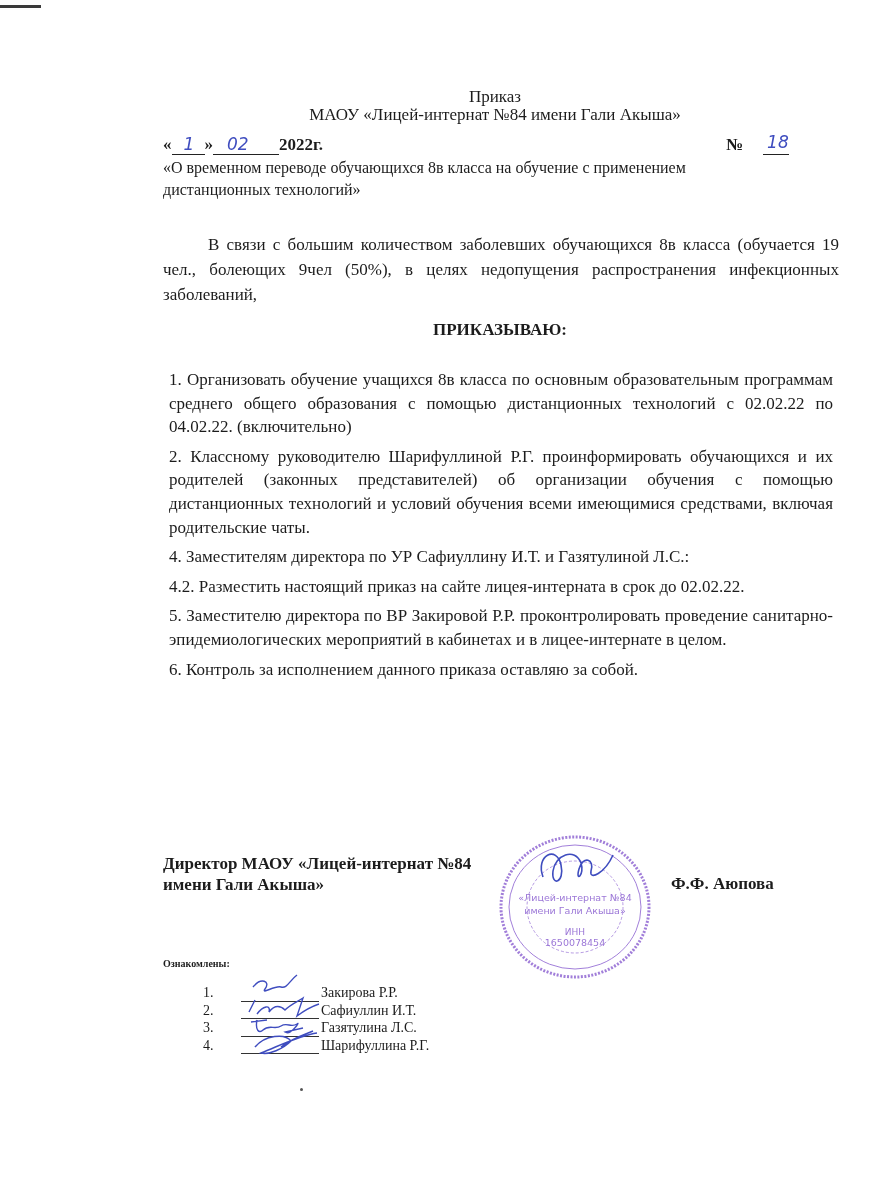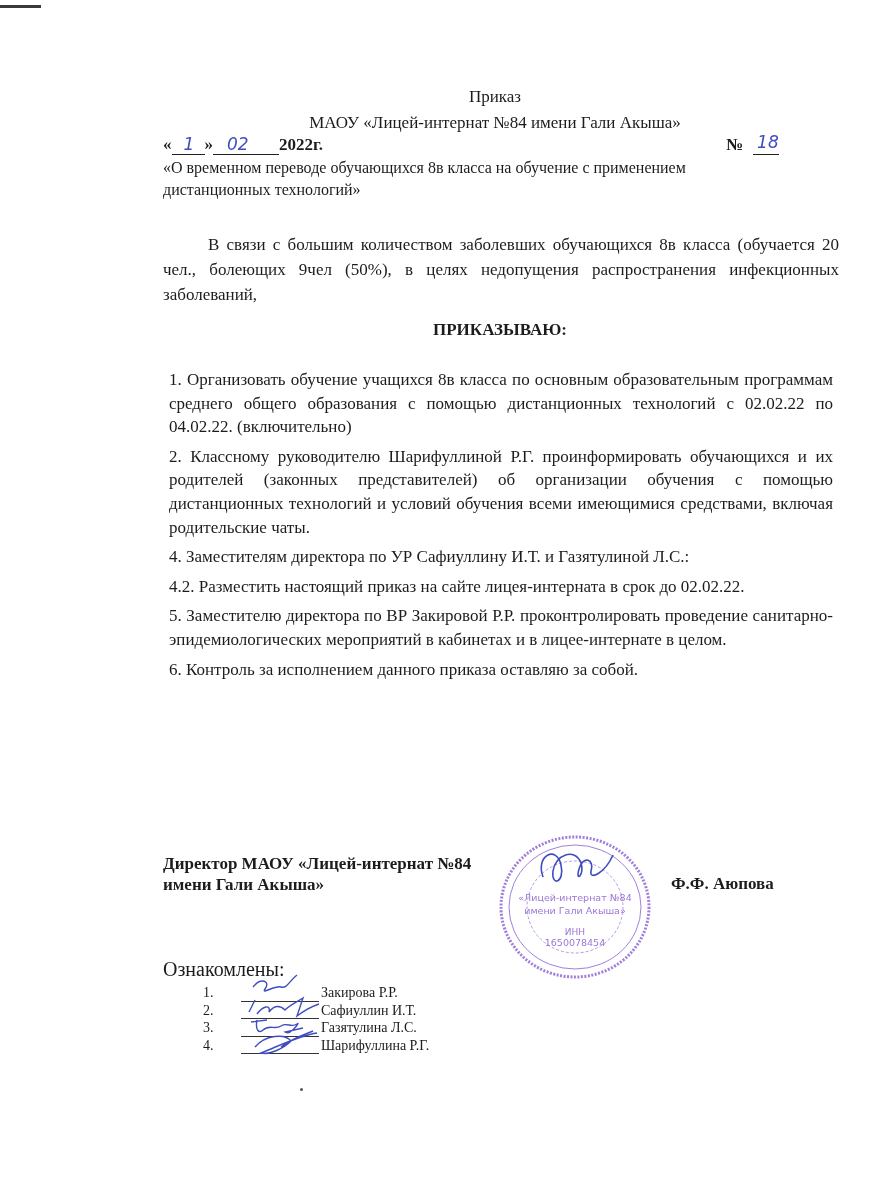--- a/index.html
+++ b/index.html
@@ -1,34 +1,34 @@
 <!DOCTYPE html>
 <html><head>
   <meta charset="utf-8">
   <style>
     html, body { margin: 0; padding: 0; background: #ffffff; }
     body { width: 872px; height: 1200px; position: relative; overflow: hidden; font-family: "Liberation Serif", serif; color: #1c1c1c; }
     .scan-mark { position: absolute; left: 0; top: 5px; width: 41px; height: 3px; background: #3a3a3a; }
     .title { position: absolute; left: 150px; width: 690px; text-align: center; font-weight: normal; font-size: 17px; line-height: 22px; }
     .t1 { top: 86px; }
-    .t2 { top: 112px; }
+    .t2 { top: 104px; }
     .dateline { position: absolute; left: 163px; top: 135px; font-size: 17px; font-weight: bold; display: flex; align-items: flex-end; }
     .blank { display: inline-block; border-bottom: 1.5px solid #222; position: relative; height: 18px; }
     .hand { font-family: "DejaVu Sans", sans-serif; font-style: italic; color: #3f4dbf; font-weight: normal; position: absolute; bottom: 0px; font-size: 17px; }
     .numline { position: absolute; left: 726px; top: 135px; font-size: 17px; font-weight: bold; display: flex; align-items: flex-end; }
     .subject { position: absolute; left: 163px; top: 157px; width: 620px; font-size: 16px; line-height: 22px; }
     .para { position: absolute; left: 163px; width: 676px; font-size: 17px; line-height: 25px; text-align: justify; }
     .intro { top: 232px; text-indent: 45px; }
     .order-word { position: absolute; left: 150px; width: 700px; top: 320px; text-align: center; font-weight: bold; font-size: 17px; }
     .items { position: absolute; left: 163px; top: 362px; width: 676px; font-size: 17px; line-height: 23.6px; text-align: justify; }
     .items p { margin: 6px; }
     .sig-title { position: absolute; left: 163px; top: 853px; font-weight: bold; font-size: 17px; line-height: 21px; }
     .sig-name { position: absolute; left: 671px; top: 874px; font-weight: bold; font-size: 17px; }
     .stamp { position: absolute; left: 495px; top: 825px; width: 160px; height: 160px; }
-    .ack-title { position: absolute; left: 163px; top: 958px; font-size: 20px; }
+    .ack-title { position: absolute; left: 163px; top: 958px; font-size: 10px; font-weight: bold; }
     .ack-list { position: absolute; left: 203px; top: 984px; font-size: 14px; line-height: 17.5px; }
     .ack-row { display: flex; align-items: flex-end; height: 17.5px; }
     .ack-num { width: 38px; }
     .ack-line { width: 78px; border-bottom: 1px solid #333; height: 14px; position: relative; margin-right: 2px; }
     .ack-sig { position: absolute; left: 0; top: -14px; width: 80px; height: 30px; }
     .dot { position: absolute; left: 300px; top: 1088px; width: 3px; height: 3px; background: #555; border-radius: 50%; }
   </style>
 </head>
 <body>
 
@@ -44,28 +44,28 @@
   </span>
   <span>»</span>
   <span class="blank" style="width:66px;text-align:center;">
     <span class="hand" style="left:14px;">02</span>
   </span>
   <span>2022г.</span>
 </div>
 
 <div class="numline">
   <span>№</span>
-  <span class="blank" style="width:26px; margin-left:10px;">
+  <span class="blank" style="width:26px; margin-left:20px;">
     <span class="hand" style="left:4px; bottom:2px;">18</span>
   </span>
 </div>
 
 <div class="subject">«О временном переводе обучающихся 8в класса на обучение с применением дистанционных технологий»</div>
 
-<div class="para intro">В связи с большим количеством заболевших обучающихся 8в класса (обучается 20 чел., болеющих 9чел (50%), в целях недопущения распространения инфекционных заболеваний,</div>
+<div class="para intro">В связи с большим количеством заболевших обучающихся 8в класса (обучается 19 чел., болеющих 9чел (50%), в целях недопущения распространения инфекционных заболеваний,</div>
 
 <div class="order-word">ПРИКАЗЫВАЮ:</div>
 
 <div class="items">
   <p>1.  Организовать обучение учащихся 8в класса по основным образовательным программам среднего общего образования с помощью дистанционных технологий с 02.02.22 по 04.02.22. (включительно)</p>
   <p>2.  Классному руководителю Шарифуллиной Р.Г. проинформировать обучающихся и их родителей (законных представителей) об организации обучения с помощью дистанционных технологий и условий обучения всеми имеющимися средствами, включая родительские чаты.</p>
   <p>4.  Заместителям директора по УР Сафиуллину И.Т.  и Газятулиной Л.С.:</p>
   <p>4.2.      Разместить настоящий приказ на сайте лицея-интерната в срок до 02.02.22.</p>
   <p>5. Заместителю директора по ВР Закировой Р.Р. проконтролировать проведение санитарно-эпидемиологических мероприятий в кабинетах и в лицее-интернате в целом.</p>
   <p>6.  Контроль за исполнением данного приказа оставляю за собой.</p>

